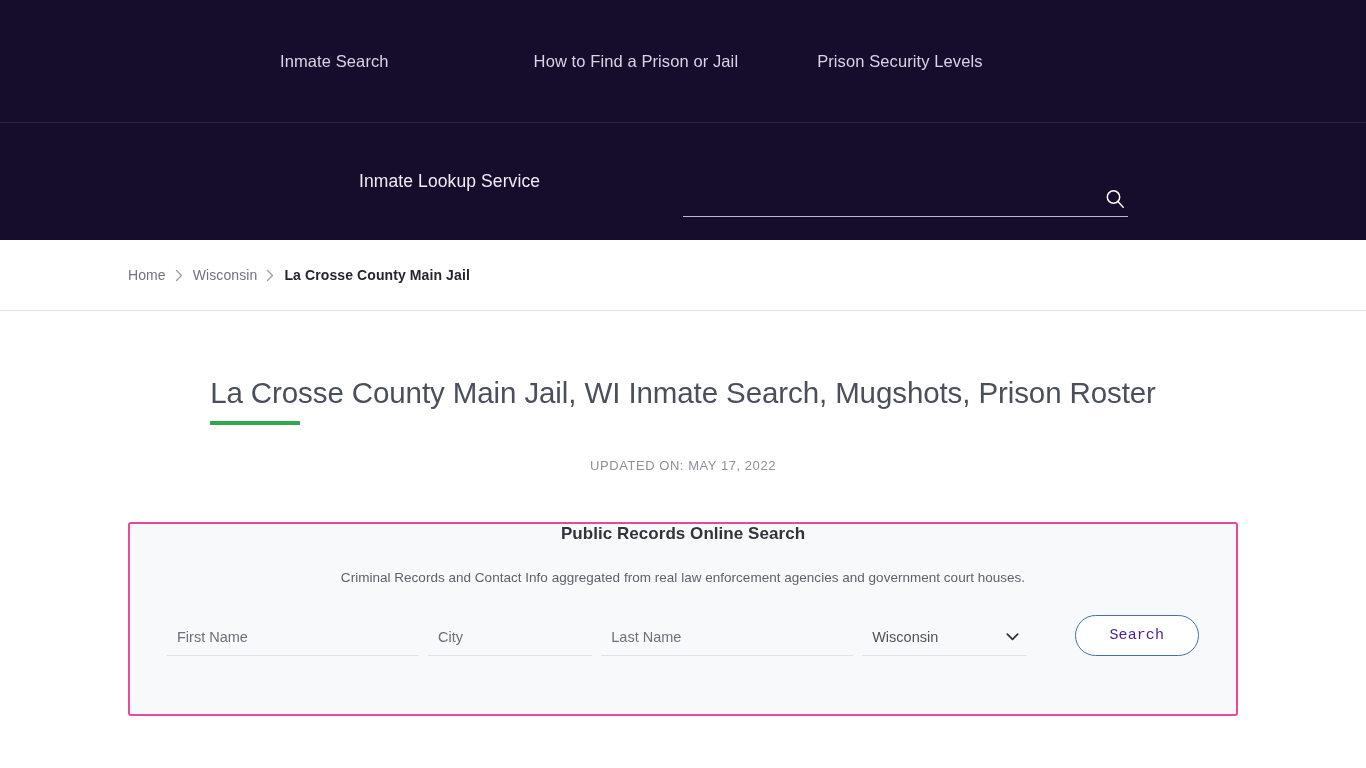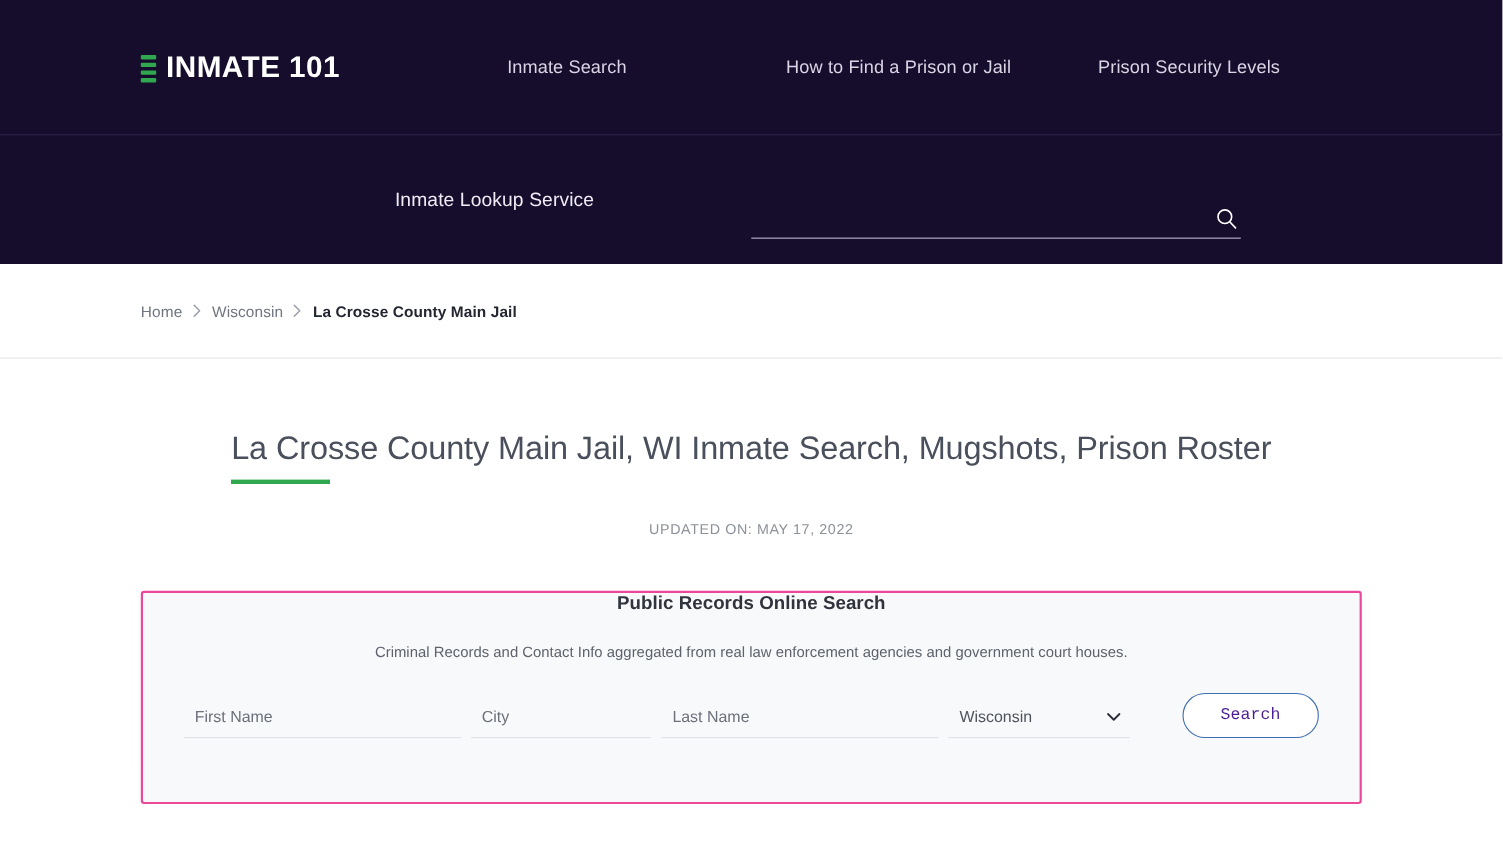--- a/index.html
+++ b/index.html
@@ -133,21 +133,21 @@
     border: none;
     cursor: pointer;
     padding: 0;
     display: flex;
     align-items: center;
     justify-content: center;
   }
 
   
   .breadcrumb-bar {
-    height: 86px;
+    height: 71px;
     display: flex;
     align-items: center;
     padding-left: 128px;
     border-bottom: 1px solid #e6e6e6;
     background: #fff;
   }
 
   .breadcrumb {
     display: flex;
     align-items: center;
@@ -296,29 +296,20 @@
     letter-spacing: 0.1px;
   }
 </style>
 </head>
 <body>
 
 <header class="site-header">
 
   <div class="nav-bar">
 
-    <a class="brand" href="#">
-      <span class="brand-mark">
-        <i></i>
-          <i></i>
-          <i></i>
-          <i></i>
-      </span>
-      <span class="brand-text">INMATE 101</span>
-    </a>
 
     <nav class="main-nav">
       <a class="nav-link n0" href="#">Inmate Search</a>
       <a class="nav-link n1" href="#">How to Find a Prison or Jail</a>
       <a class="nav-link n2" href="#">Prison Security Levels</a>
     </nav>
   </div>
 
   <div class="search-strip">
     <span class="lookup-label">Inmate Lookup Service</span>

